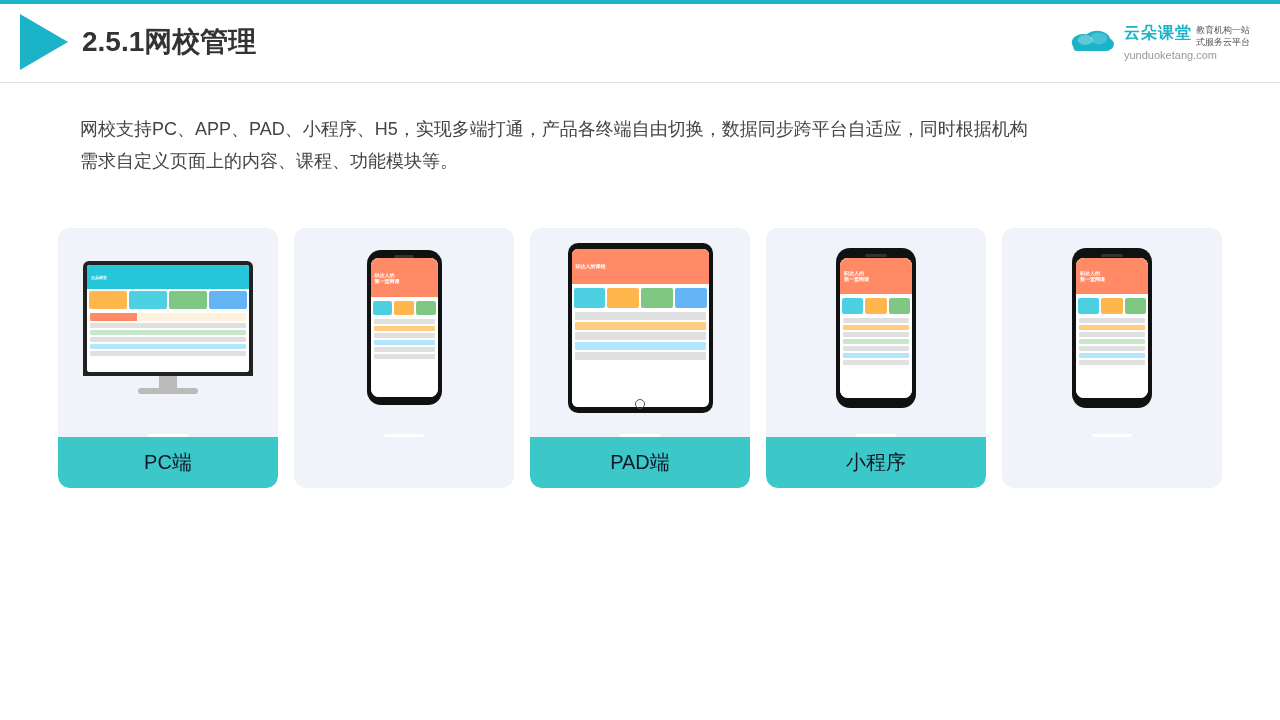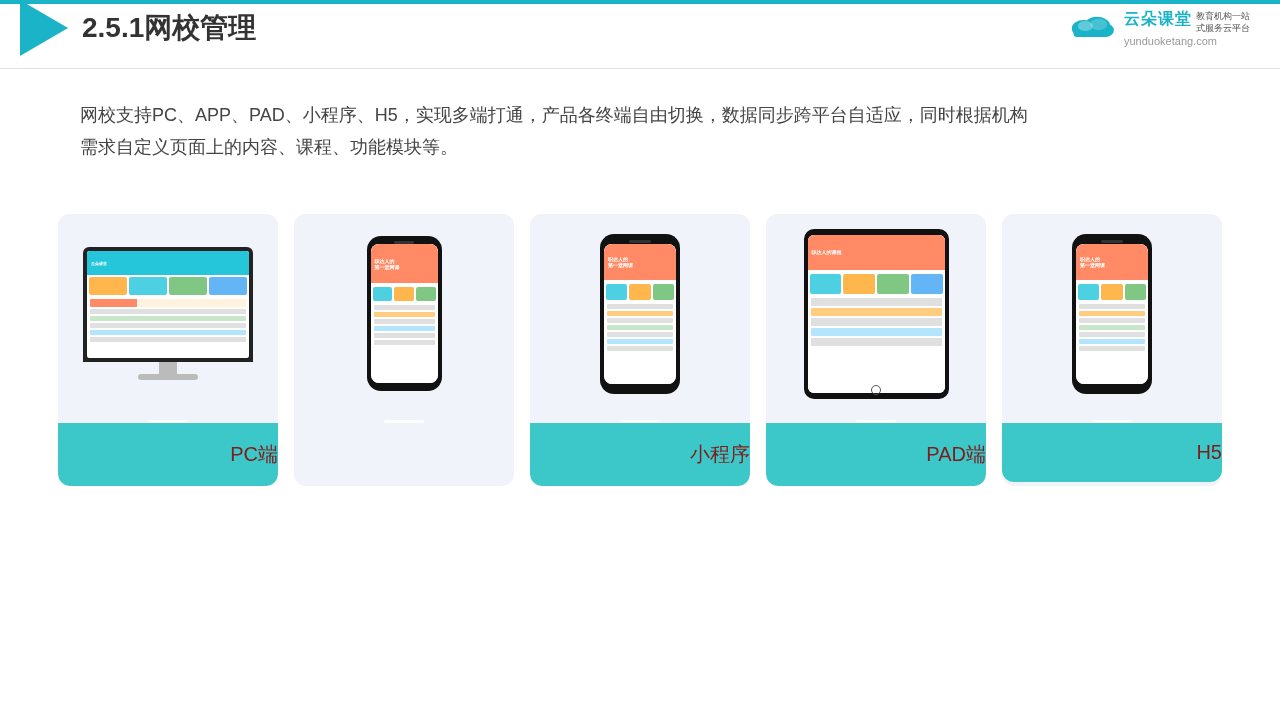--- a/index.html
+++ b/index.html
@@ -20,21 +20,21 @@
       right: 0;
       height: 4px;
       background: #1ab3c8;
     }
 
     
     .header {
       display: flex;
       align-items: center;
       justify-content: space-between;
-      padding: 0 30px 0 20px;
+      padding: 14px 30px 0 20px;
       border-bottom: 1px solid #e0e0e0;
       padding-bottom: 12px;
     }
 
     .header-left {
       display: flex;
       align-items: center;
       gap: 14px;
     }
 
@@ -128,25 +128,25 @@
       display: flex;
       align-items: center;
       justify-content: center;
       padding: 16px;
       background: #f0f4fa;
     }
 
     .card-label {
       width: 100%;
       background: #3cc8c8;
-      color: #7f1d1d;
-      text-align: right;
+      color: #0f172a;
+      text-align: center;
       font-size: 20px;
       font-weight: 500;
-      padding: 18px 0;
+      padding: 12px 0;
       border-radius: 0 0 12px 12px;
     }
 
     
     
     .pc-monitor {
       position: relative;
       width: 170px;
     }
 
@@ -424,50 +424,20 @@
             </div>
           </div>
         </div>
       </div>
     </div>
     <div class="separator-line"></div>
   </div>
 
   <div class="card">
     <div class="card-image-area">
-      <div class="phone-tall">
-        <div class="phone-screen">
-          <div class="app-screen-placeholder">
-            <div class="app-top-bar" style="background: #ff8a65; height:26%;">
-              <span class="app-top-bar-text" style="font-size:5px;">职达人的<br>第一堂网课</span>
-            </div>
-            <div class="app-content-row" style="margin-top:2px;">
-              <div class="app-icon-tile" style="background:#4dd0e1; height:16px;"></div>
-              <div class="app-icon-tile" style="background:#ffb74d; height:16px;"></div>
-              <div class="app-icon-tile" style="background:#81c784; height:16px;"></div>
-            </div>
-            <div class="app-list-rows">
-              <div class="app-list-row"></div>
-              <div class="app-list-row" style="background:#ffcc80;"></div>
-              <div class="app-list-row"></div>
-              <div class="app-list-row" style="background:#c8e6c9;"></div>
-              <div class="app-list-row"></div>
-              <div class="app-list-row" style="background:#b3e5fc;"></div>
-              <div class="app-list-row"></div>
-            </div>
-          </div>
-        </div>
-      </div>
-    </div>
-    <div class="separator-line"></div>
-    <div class="card-label">小程序</div>
-  </div>
-
-  <div class="card">
-    <div class="card-image-area">
       <div class="pad-mockup">
         <div class="pad-screen">
           <div class="app-screen-placeholder">
             <div class="app-top-bar" style="background: #ff8a65; height:22%;">
               <span class="app-top-bar-text" style="font-size:5px;">职达人的课程</span>
             </div>
             <div class="app-content-row" style="margin-top:2px;">
               <div class="app-icon-tile" style="background:#4dd0e1; height:20px;"></div>
               <div class="app-icon-tile" style="background:#ffb74d; height:20px;"></div>
               <div class="app-icon-tile" style="background:#81c784; height:20px;"></div>
@@ -509,16 +479,45 @@
               <div class="app-list-row" style="background:#c8e6c9;"></div>
               <div class="app-list-row"></div>
               <div class="app-list-row" style="background:#b3e5fc;"></div>
               <div class="app-list-row"></div>
             </div>
           </div>
         </div>
       </div>
     </div>
     <div class="separator-line"></div>
-    <div class="card-label">H5</div>
+    <div class="card-label">小程序</div>
+  </div>
+
+  <div class="card">
+    <div class="card-image-area">
+      <div class="phone-tall">
+        <div class="phone-screen">
+          <div class="app-screen-placeholder">
+            <div class="app-top-bar" style="background: #ff8a65; height:26%;">
+              <span class="app-top-bar-text" style="font-size:5px;">职达人的<br>第一堂网课</span>
+            </div>
+            <div class="app-content-row" style="margin-top:2px;">
+              <div class="app-icon-tile" style="background:#4dd0e1; height:16px;"></div>
+              <div class="app-icon-tile" style="background:#ffb74d; height:16px;"></div>
+              <div class="app-icon-tile" style="background:#81c784; height:16px;"></div>
+            </div>
+            <div class="app-list-rows">
+              <div class="app-list-row"></div>
+              <div class="app-list-row" style="background:#ffcc80;"></div>
+              <div class="app-list-row"></div>
+              <div class="app-list-row" style="background:#c8e6c9;"></div>
+              <div class="app-list-row"></div>
+              <div class="app-list-row" style="background:#b3e5fc;"></div>
+              <div class="app-list-row"></div>
+            </div>
+          </div>
+        </div>
+      </div>
+    </div>
+    <div class="separator-line"></div>
   </div>
 
 </div>
 
 </body></html>

